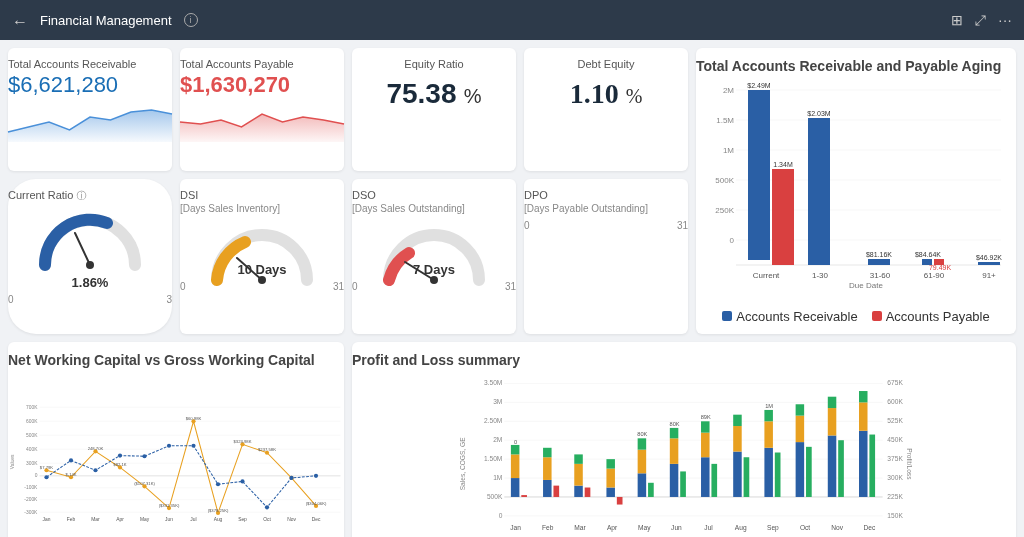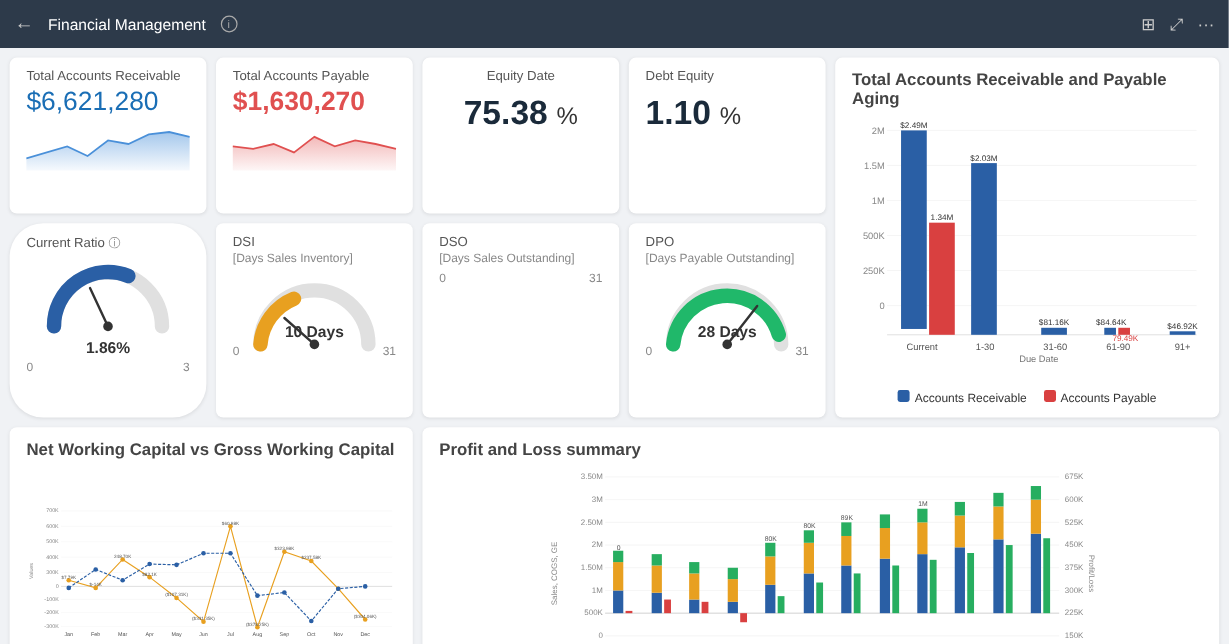--- a/index.html
+++ b/index.html
@@ -18,29 +18,29 @@
     .top-bar .title { font-size: 13px; color: #fff; font-weight: 500; }
     .top-bar .info-icon { font-size: 12px; color: #aaa; border: 1px solid #aaa; border-radius: 50%; width: 14px; height: 14px; display: flex; align-items: center; justify-content: center; font-size: 9px; }
     .top-bar .spacer { flex: 1; }
     .top-bar .actions { display: flex; gap: 12px; align-items: center; color: #ccc; font-size: 14px; }
 
     .dashboard { padding: 8px; display: grid; grid-template-columns: 1fr 1fr 1fr 1fr 320px; grid-template-rows: auto auto auto; gap: 8px; }
 
     .card {
       background: #fff;
       border-radius: 6px;
-      padding: 10px 14px;
+      padding: 10px 0;
       box-shadow: 0 1px 3px rgba(0,0,0,0.08);
     }
 
     
     .kpi-receivable { grid-column: 1; grid-row: 1; }
     .kpi-payable { grid-column: 2; grid-row: 1; }
     .kpi-equity { grid-column: 3; grid-row: 1; text-align: center; }
-    .kpi-debt { grid-column: 4; grid-row: 1; }
+    .kpi-debt { grid-column: 4; grid-row: 1; text-align: center; }
     .aging-chart { grid-column: 5; grid-row: 1 / 3; }
 
     
     .gauge-current { grid-column: 1; grid-row: 2; border-radius: 28px; }
     .gauge-dsi { grid-column: 2; grid-row: 2; }
     .gauge-dso { grid-column: 3; grid-row: 2; }
     .gauge-dpo { grid-column: 4; grid-row: 2; }
 
     
     .nwc-chart { grid-column: 1 / 3; grid-row: 3; }
@@ -55,21 +55,21 @@
     
     .mini-area { height: 40px; margin-top: 4px; }
 
     .gauge-title { font-size: 11px; color: #555; margin-bottom: 2px; font-weight: 500; }
     .gauge-subtitle { font-size: 10px; color: #888; margin-bottom: 6px; }
     .gauge-center { display: flex; flex-direction: column; align-items: center; }
     .gauge-value { font-size: 13px; font-weight: 700; color: #333; margin-top: -28px; }
     .gauge-range { display: flex; justify-content: space-between; font-size: 10px; color: #888; margin-top: 4px; }
 
     .chart-title { font-size: 14px; color: #444; font-weight: 700; margin-bottom: 6px; }
-    .chart-legend { display: flex; gap: 14px; margin-top: 6px; font-size: 10px; align-items: center; justify-content: center; }
+    .chart-legend { display: flex; gap: 14px; margin-top: 6px; font-size: 13px; align-items: center; justify-content: center; }
     .legend-dot { width: 10px; height: 10px; border-radius: 2px; display: inline-block; margin-right: 4px; }
 
     
     svg { overflow: visible; }
   </style>
 </head>
 <body>
 
 <div class="top-bar">
   <span class="back-arrow">←</span>
@@ -113,30 +113,30 @@
             <stop offset="100%" stop-color="#e05050" stop-opacity="0.05"></stop>
           </linearGradient>
         </defs>
         <path d="M0,20 L20,22 L40,18 L60,25 L80,12 L100,20 L120,15 L140,18 L160,22" fill="none" stroke="#e05050" stroke-width="1.5"></path>
         <path d="M0,20 L20,22 L40,18 L60,25 L80,12 L100,20 L120,15 L140,18 L160,22 L160,40 L0,40Z" fill="url(#redGrad)"></path>
       </svg>
     </div>
   </div>
 
   <div class="card kpi-equity">
-    <div class="kpi-label">Equity Date</div>
+    <div class="kpi-label">Equity Ratio</div>
     <div style="margin-top:8px;">
       <span class="kpi-value-dark">75.38</span>
       <span class="kpi-unit" style="font-size:20px; color:#333; margin-left:4px;">%</span>
     </div>
   </div>
 
   <div class="card kpi-debt">
     <div class="kpi-label">Debt Equity</div>
-    <div style="margin-top:8px;">
+    <div style="margin-top:8px;font-family:Liberation Serif, serif;">
       <span class="kpi-value-dark">1.10</span>
       <span class="kpi-unit" style="font-size:20px; color:#333; margin-left:4px;">%</span>
     </div>
   </div>
 
   <div class="card aging-chart">
     <div class="chart-title">Total Accounts Receivable and Payable Aging</div>
     <svg width="100%" height="220" viewBox="0 0 300 220">
 
       <line x1="30" y1="10" x2="295" y2="10" stroke="#eee" stroke-width="0.5"></line>
@@ -226,39 +226,39 @@
     </div>
     <div class="gauge-range">
       <span>0</span>
       <span>31</span>
     </div>
   </div>
 
   <div class="card gauge-dso">
     <div class="gauge-title">DSO</div>
     <div class="gauge-subtitle">[Days Sales Outstanding]</div>
+    <div class="gauge-center">
+      <svg width="110" height="70" viewBox="0 0 110 70">
+        <path d="M 10 60 A 45 45 0 0 1 100 60" fill="none" stroke="#e0e0e0" stroke-width="12" stroke-linecap="round"></path>
+
+        <path d="M 10 60 A 45 45 0 0 1 30 33" fill="none" stroke="#e05050" stroke-width="12" stroke-linecap="round"></path>
+        <line x1="55" y1="60" x2="26" y2="42" stroke="#333" stroke-width="2" stroke-linecap="round"></line>
+        <circle cx="55" cy="60" r="4" fill="#333"></circle>
+      </svg>
+      <div class="gauge-value">7 Days</div>
+    </div>
     <div class="gauge-range">
       <span>0</span>
       <span>31</span>
     </div>
   </div>
 
   <div class="card gauge-dpo">
     <div class="gauge-title">DPO</div>
     <div class="gauge-subtitle">[Days Payable Outstanding]</div>
-    <div class="gauge-center">
-      <svg width="110" height="70" viewBox="0 0 110 70">
-        <path d="M 10 60 A 45 45 0 0 1 100 60" fill="none" stroke="#e0e0e0" stroke-width="12" stroke-linecap="round"></path>
-
-        <path d="M 10 60 A 45 45 0 0 1 98 52" fill="none" stroke="#20b86a" stroke-width="12" stroke-linecap="round"></path>
-        <line x1="55" y1="60" x2="80" y2="28" stroke="#333" stroke-width="2" stroke-linecap="round"></line>
-        <circle cx="55" cy="60" r="4" fill="#333"></circle>
-      </svg>
-      <div class="gauge-value">28 Days</div>
-    </div>
     <div class="gauge-range">
       <span>0</span>
       <span>31</span>
     </div>
   </div>
 
   <div class="card nwc-chart">
     <div class="chart-title">Net Working Capital vs Gross Working Capital</div>
     <svg width="100%" height="175" viewBox="0 0 480 175">
 

